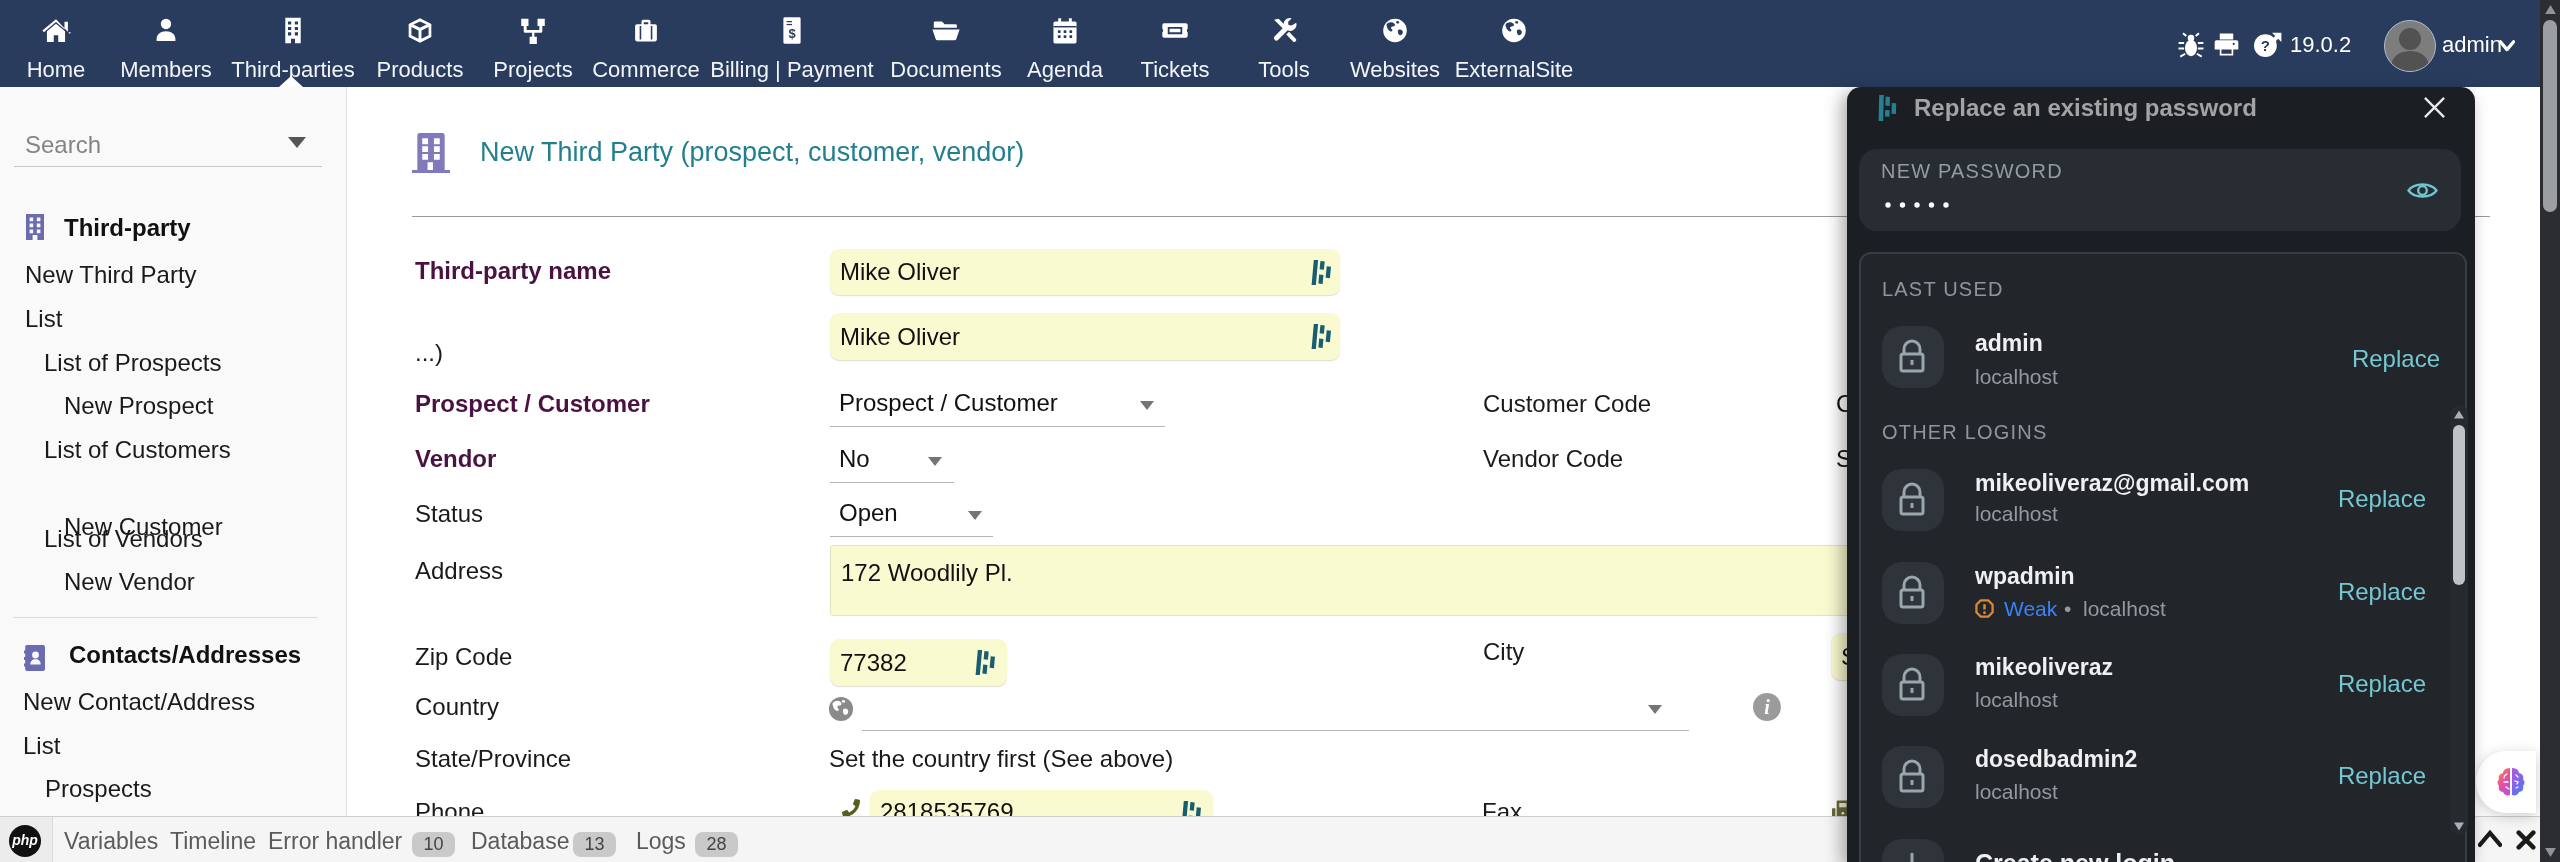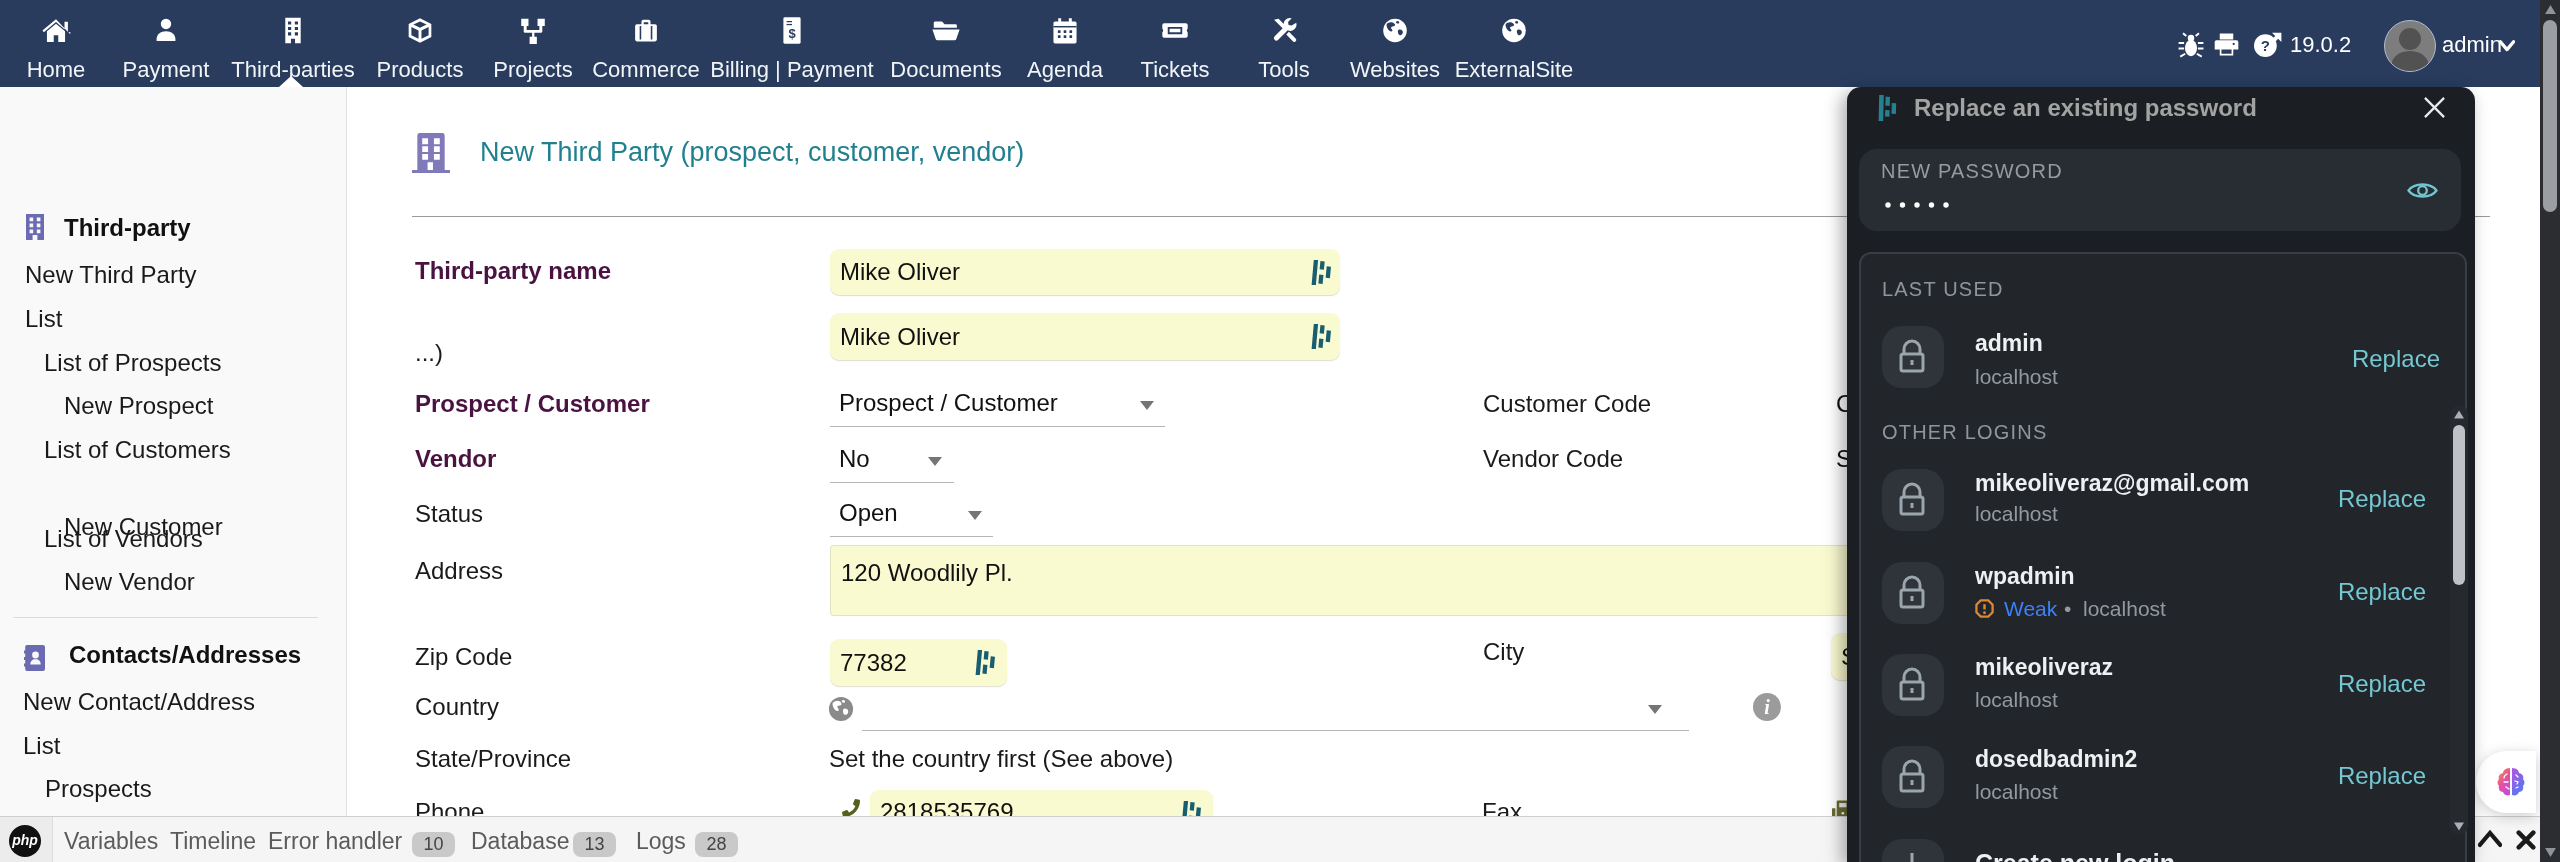--- a/index.html
+++ b/index.html
@@ -74,21 +74,21 @@
         <svg class="ic" viewBox="0 0 512 512">
           <path fill="#fff" d="M256 56 L16 256 l26 30 L256 108 l150 124 V100 h60 v182 l62 4-26 30z M96 270 v190 h120 v-120 h80 v120 h120 V270 L256 138z"></path>
         </svg>
         <div class="tx">Home</div>
       </div>
     <div class="mi" style="left:166px;">
         <svg class="ic" viewBox="0 0 512 512">
           <circle fill="#fff" cx="256" cy="140" r="92"></circle>
           <path fill="#fff" d="M256 268 c-98 0 -166 56 -166 138 v36 h332 v-36 c0-82-68-138-166-138z"></path>
         </svg>
-        <div class="tx">Payment</div>
+        <div class="tx">Members</div>
       </div>
     <div class="mi" style="left:293px;">
         <svg class="ic" viewBox="0 0 512 512">
           <path fill="#fff" d="M120 32 h272 v448 h-100 v-80 h-72 v80 H120z M168 96 h56 v56 h-56z M288 96 h56 v56 h-56z M168 192 h56 v56 h-56z M288 192 h56 v56 h-56z M168 288 h56 v56 h-56z M288 288 h56 v56 h-56z" fill-rule="evenodd"></path>
         </svg>
         <div class="tx">Third-parties</div>
       </div>
     <div class="mi" style="left:420px;">
         <svg class="ic" viewBox="0 0 512 512">
           <path fill="#fff" d="M256 40 L456 140 V372 L256 472 L56 372 V140 Z M256 96 L140 152 256 208 372 152Z M104 196 v142 l126 62 V258Z M408 196 L282 258 v142 l126-62Z"></path>
@@ -183,20 +183,24 @@
           <circle cx="50" cy="36" r="22" fill="#525252"></circle>
           <path d="M50 60 c-28 0 -40 18 -40 42 h80 c0 -24 -12 -42 -40 -42z" fill="#525252"></path>
         </svg></div>
     <div id="adminname">admin</div>
     <svg class="ticon" style="left:2499px;top:40px;width:16px;height:12px;" viewBox="0 0 26 20">
         <path d="M2 3 L13 16 L24 3" stroke="#fff" stroke-width="5.5" fill="none" stroke-linecap="round" stroke-linejoin="round"></path>
       </svg>
     <div id="tri" style="left:279px;"></div>
   </div>
   <div id="sidebar">
+    <div id="search">
+        <div class="ph">Search</div>
+        <div class="car"></div>
+      </div>
     <svg class="abs" style="left:25px;top:127px;width:20px;height:26px;" viewBox="0 0 200 260">
         <path fill="#6b6bb2" d="M10 0 h180 v260 h-66 v-50 h-48 v50 H10z M46 36 h36 v36 h-36z M118 36 h36 v36 h-36z M46 96 h36 v36 h-36z M118 96 h36 v36 h-36z M46 156 h36 v36 h-36z M118 156 h36 v36 h-36z" fill-rule="evenodd"></path>
       </svg>
     <div class="snavh" style="left:64px;top:129px;">Third-party</div>
     <div class="snav" style="left:25px;top:176px;">New Third Party</div>
     <div class="snav" style="left:25px;top:220px;">List</div>
     <div class="snav" style="left:44px;top:264px;">List of Prospects</div>
     <div class="snav" style="left:64px;top:307px;">New Prospect</div>
     <div class="snav" style="left:44px;top:351px;">List of Customers</div>
     <div class="snav" style="left:64px;top:395px;margin-top:33px;">New Customer</div>
@@ -253,21 +257,21 @@
       <div class="val">No</div>
       <div class="car" style="left:98px;top:17px;"></div>
     </div>
   <div class="flabel" style="left:415px;top:502px;">Status</div>
   <div class="sel" style="left:830px;top:494px;width:163px;height:43px;">
       <div class="val">Open</div>
       <div class="car" style="left:138px;top:17px;"></div>
     </div>
   <div class="flabel" style="left:415px;top:559px;">Address</div>
   <div class="yinput" style="left:830px;top:545px;width:1610px;height:71px;border:1px solid #e3e3c3;border-radius:3px;box-shadow:none;">
-      <div class="val" style="top:15px;transform:none;">120 Woodlily Pl.</div>
+      <div class="val" style="top:15px;transform:none;">172 Woodlily Pl.</div>
     </div>
   <div class="flabel" style="left:415px;top:645px;">Zip Code</div>
   <div class="yinput" style="left:830px;top:639px;width:177px;height:47px;">
       <div class="val">77382</div>
     <svg class="dlico" style="right:11px;top:10px;" viewBox="0 0 22 28">
         <g fill="#175e73" transform="skewX(-4) translate(1.5,0)">
           <path d="M1.5 1 L6 1 L5.5 27 L1 27z"></path>
           <path d="M8.5 2 L13 2.5 L12.8 11 L8.3 10.5z"></path>
           <path d="M8.2 16 L12.7 16.5 L12.5 26 L8 25.5z"></path>
           <path d="M15.5 7.5 L20 8 L19.7 20 L15.2 19.5z"></path>

